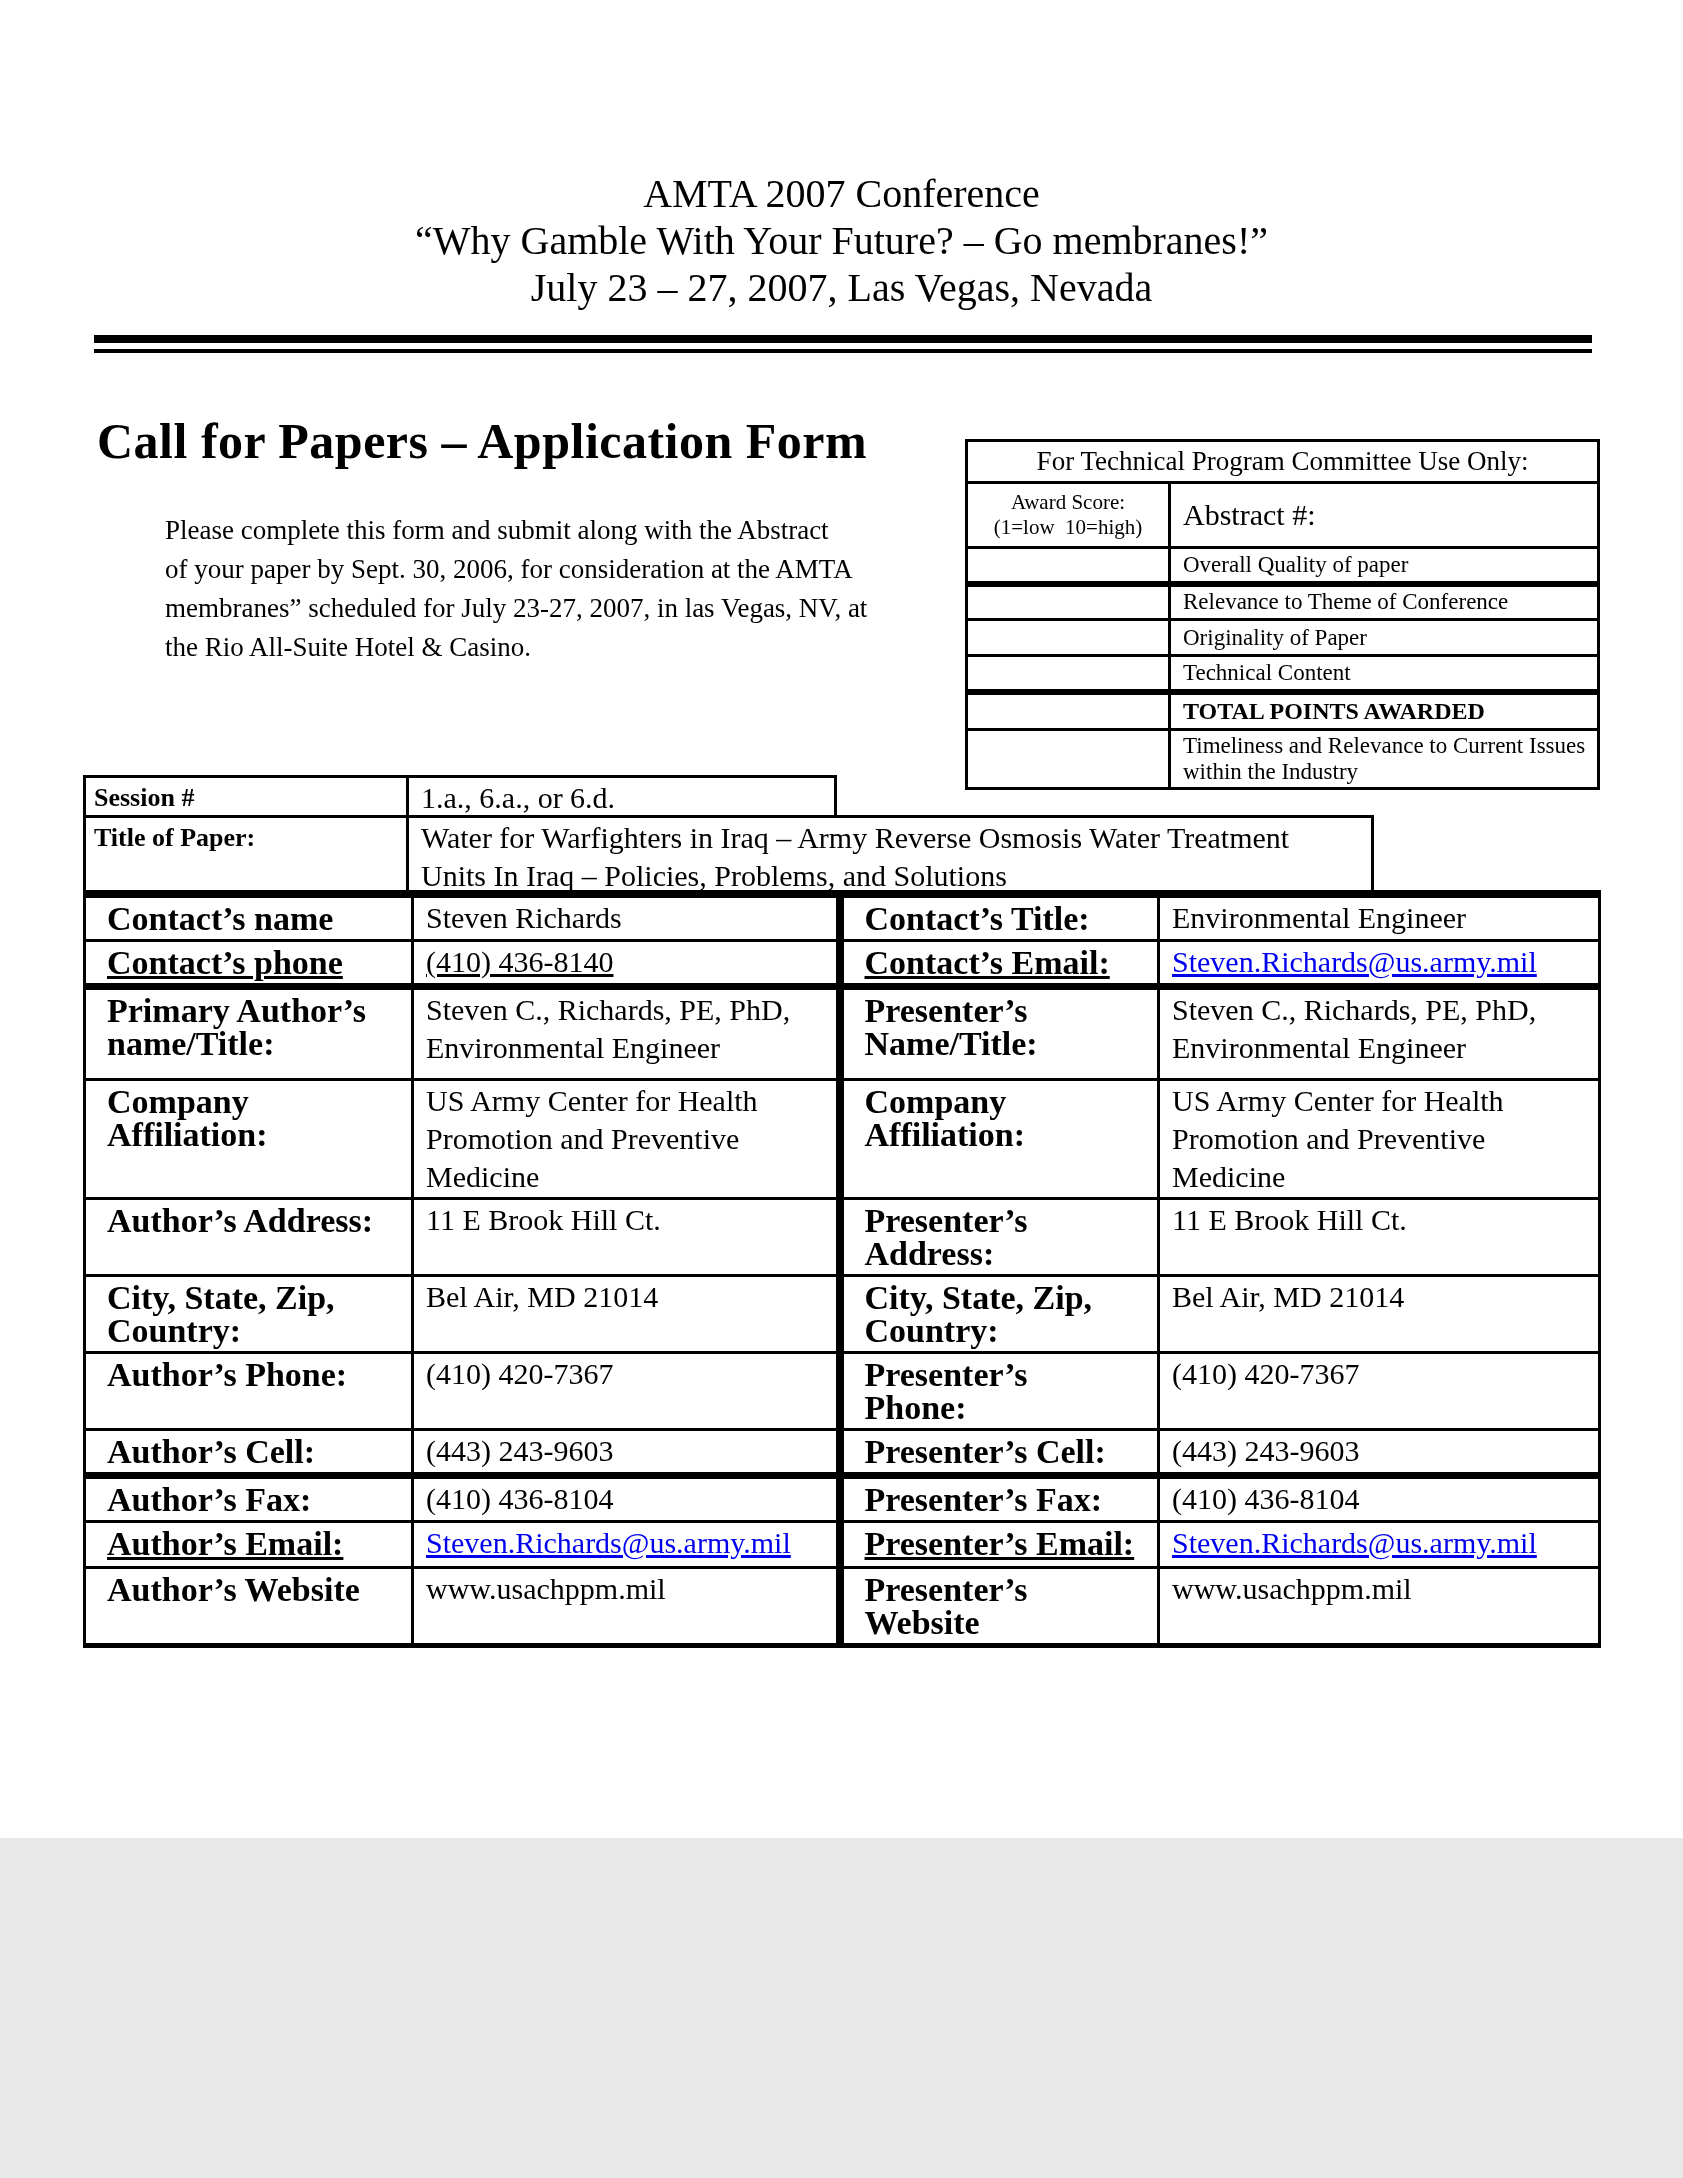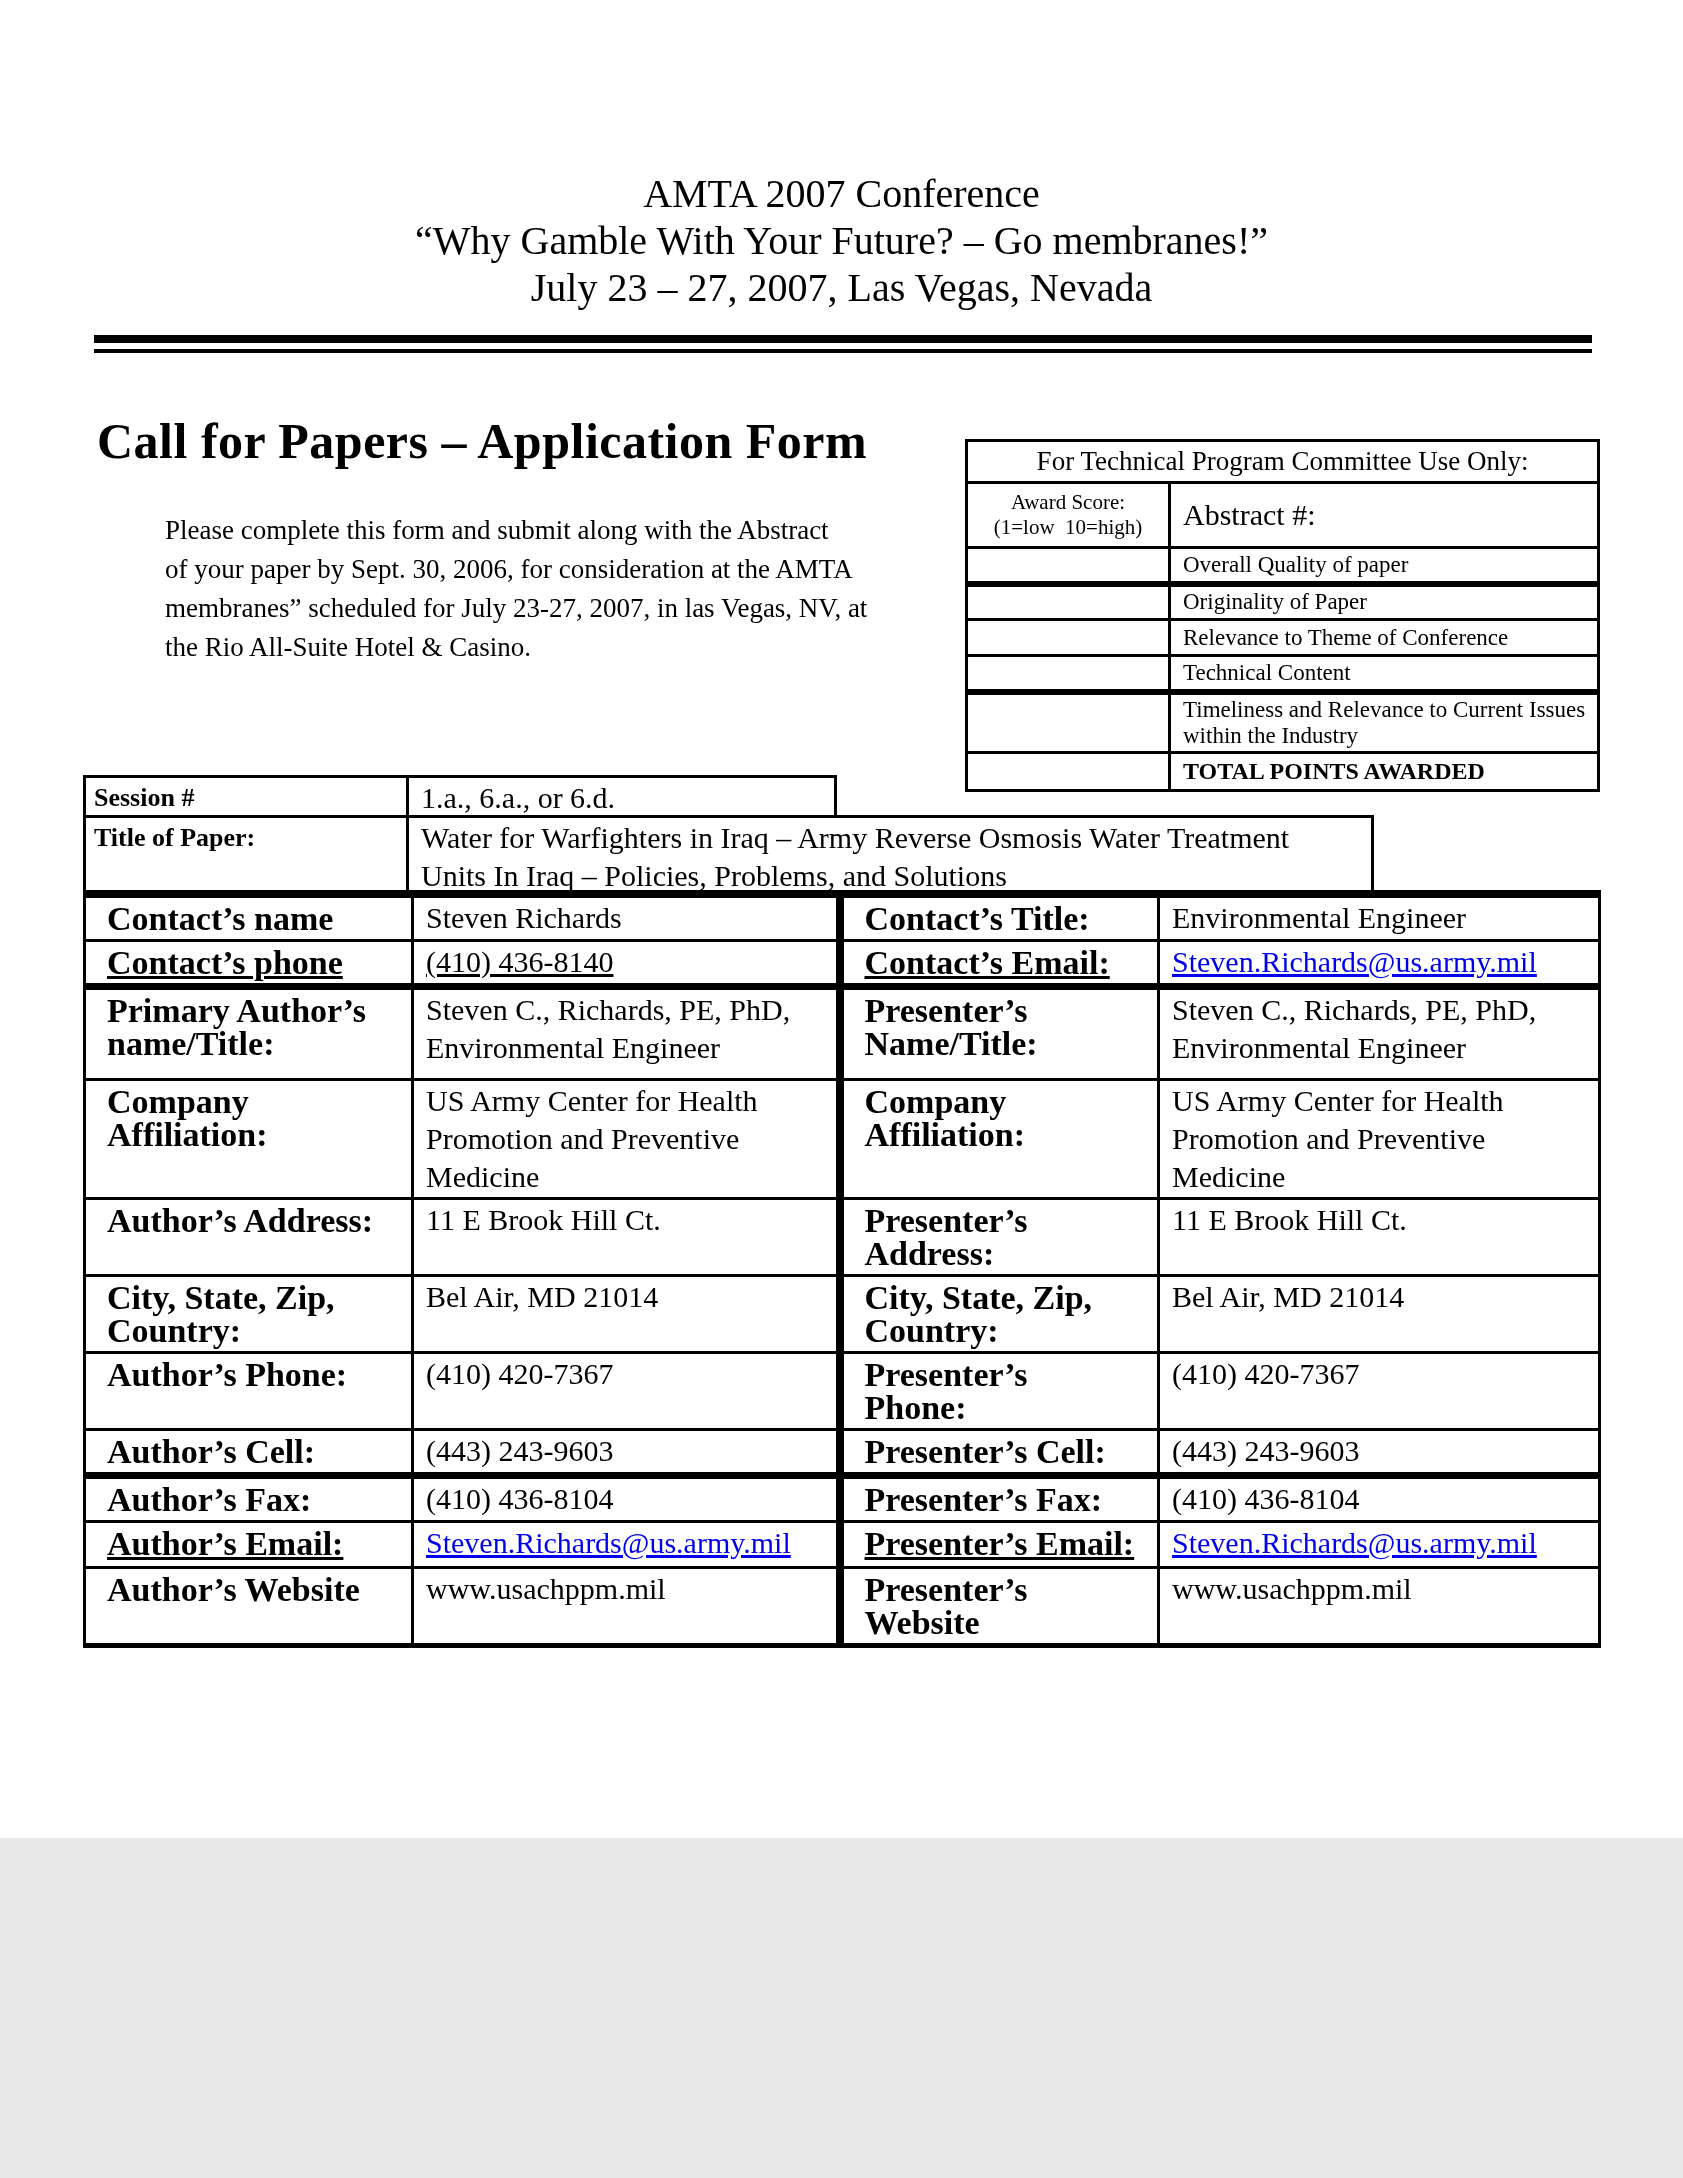--- a/index.html
+++ b/index.html
@@ -82,37 +82,37 @@
       <td class="award">Award Score:
 (1=low  10=high)</td>
       <td class="abstract">Abstract #:</td>
     </tr>
     <tr class="thick">
       <td class="score"></td>
       <td class="crit">Overall Quality of paper</td>
     </tr>
     <tr>
       <td class="score"></td>
+      <td class="crit">Relevance to Theme of Conference</td>
+    </tr>
+    <tr>
+      <td class="score"></td>
       <td class="crit">Originality of Paper</td>
     </tr>
-    <tr>
-      <td class="score"></td>
-      <td class="crit">Relevance to Theme of Conference</td>
-    </tr>
     <tr class="thick">
       <td class="score"></td>
       <td class="crit">Technical Content</td>
     </tr>
     <tr>
       <td class="score"></td>
+      <td class="total">TOTAL POINTS AWARDED</td>
+    </tr>
+    <tr>
+      <td class="score"></td>
       <td class="crit" style="height:59px">Timeliness and Relevance to Current Issues within the Industry</td>
-    </tr>
-    <tr>
-      <td class="score"></td>
-      <td class="total">TOTAL POINTS AWARDED</td>
     </tr>
   </tbody>
     </table>
 
   <div class="intro">
     <div>Please complete this form and submit along with the Abstract</div>
     <div>of your paper by Sept. 30, 2006, for consideration at the AMTA</div>
     <div>membranes” scheduled for July 23-27, 2007, in las Vegas, NV, at</div>
     <div>the Rio All-Suite Hotel &amp; Casino.</div>
   </div>

